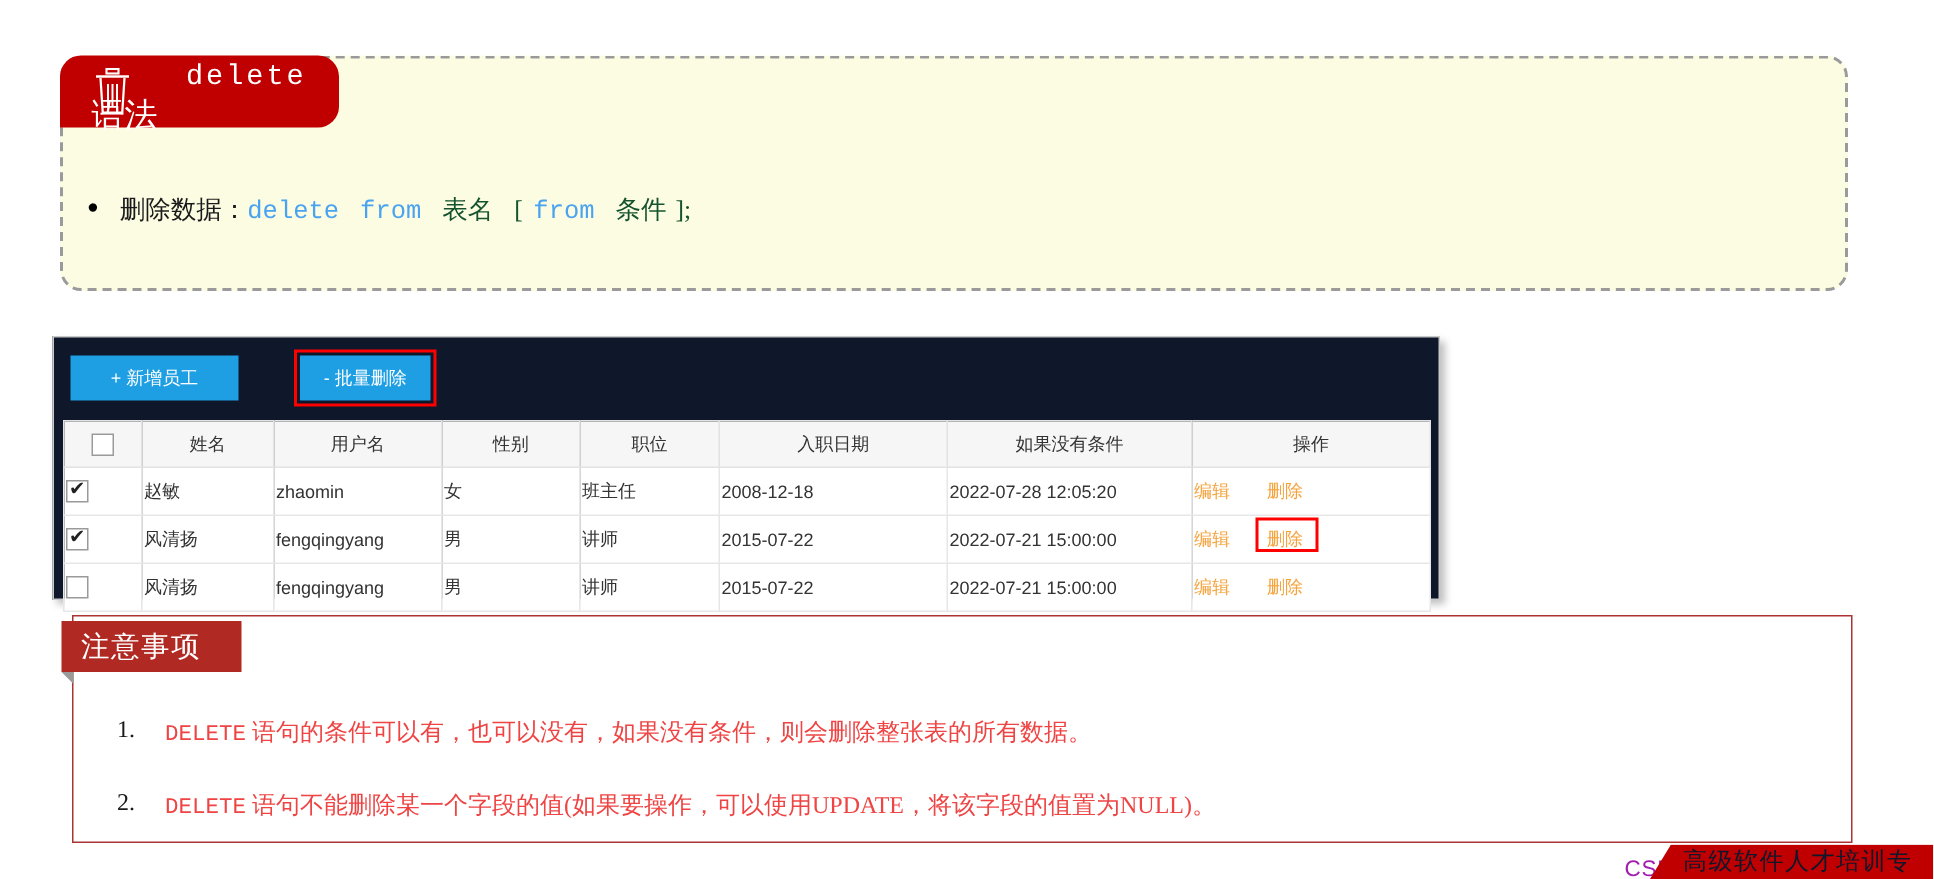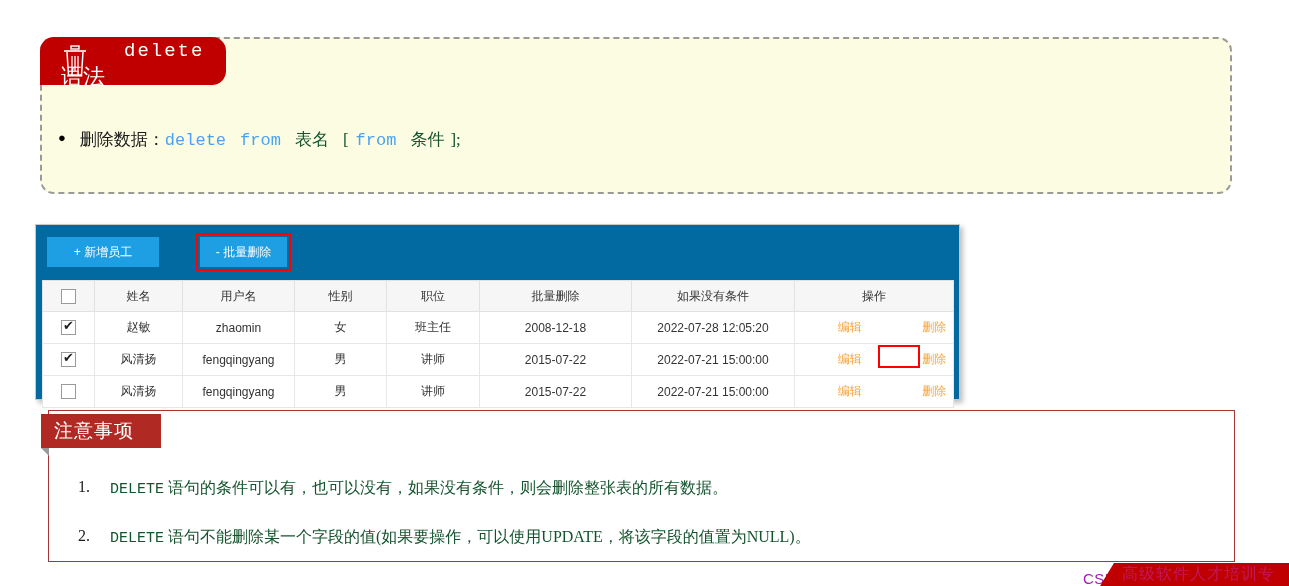--- a/index.html
+++ b/index.html
@@ -95,21 +95,21 @@
     color: #14532d;
   }
 
   
   #table-panel {
     position: absolute;
     left: 35px;
     top: 224px;
     width: 925px;
     height: 176px;
-    background: #0369a1;
+    background: #0f172a;
     border: 1px solid #c9c9c9;
     box-shadow: 3px 3px 5px rgba(0,0,0,0.25);
     box-sizing: border-box;
   }
   #toolbar {
     position: relative;
     height: 55px;
   }
   .btn {
     position: absolute;
@@ -152,21 +152,20 @@
     background: #f6f6f6;
     border: 1px solid #e2e2e2;
     height: 28px;
     font-weight: normal;
     color: #333;
     font-family: "Liberation Sans", sans-serif;
   }
   #emp-table td {
     border: 1px solid #e7e7e7;
     height: 29px;
-    text-align: center;
     color: #333;
     background: #ffffff;
   }
   .col-chk   { width: 52px; }
   .col-name  { width: 88px; }
   .col-user  { width: 112px; }
   .col-sex   { width: 92px; }
   .col-job   { width: 93px; }
   .col-hire  { width: 152px; }
   .col-last  { width: 163px; }
@@ -196,21 +195,20 @@
     font-size: 13px;
     color: #222;
     line-height: 15px;
   }
 
   .act-link {
     color: #f6a33c;
     font-size: 12px;
     cursor: pointer;
     font-family: "Liberation Sans", sans-serif;
-    margin-left: 36px;
   }
   .act-wrap {
     position: relative;
     display: inline-block;
   }
   .act-gap { display: inline-block; width: 18px; }
   .row-del-highlight {
     position: absolute;
     left: -8px;
     top: -6px;
@@ -256,21 +254,21 @@
     top: 448px;
     width: 0;
     height: 0;
     border-top: 8px solid #9a9a9a;
     border-left: 8px solid transparent;
   }
   .note-item {
     position: absolute;
     font-family: "Liberation Serif", "DejaVu Serif", serif;
     font-size: 16px;
-    color: #14532d;
+    color: #ef4444;
     white-space: nowrap;
   }
   .note-num {
     position: absolute;
     font-family: "Liberation Serif", "DejaVu Serif", serif;
     font-size: 16px;
     color: #1a1a1a;
   }
   #note-1-num { left: 78px; top: 478px; }
   #note-1 { left: 110px; top: 478px; }
@@ -306,21 +304,21 @@
     top: 0;
     width: 189px;
     height: 23px;
     background: #c00000;
     clip-path: polygon(14px 0, 189px 0, 189px 23px, 0 23px);
   }
   #footer-banner .ftext {
     position: absolute;
     left: 22px;
     top: 1px;
-    color: #be185d;
+    color: #0f172a;
     font-size: 16px;
     font-family: "Liberation Serif", "DejaVu Serif", serif;
     white-space: nowrap;
     letter-spacing: 1px;
   }
 </style>
 </head>
 <body>
 
 <div id="syntax-box"></div>
@@ -376,21 +374,21 @@
     </colgroup>
     <thead>
       <tr>
         <th>
           <span class="chk"></span>
         </th>
         <th class="cellcn">姓名</th>
         <th class="cellcn">用户名</th>
         <th class="cellcn">性别</th>
         <th class="cellcn">职位</th>
-        <th class="cellcn">批量删除</th>
+        <th class="cellcn">入职日期</th>
         <th class="cellcn">如果没有条件</th>
         <th class="cellcn">操作</th>
       </tr>
     </thead>
     <tbody>
       <tr>
         <td>
           <span class="chk checked"></span>
         </td>
         <td class="cellcn">赵敏</td>

